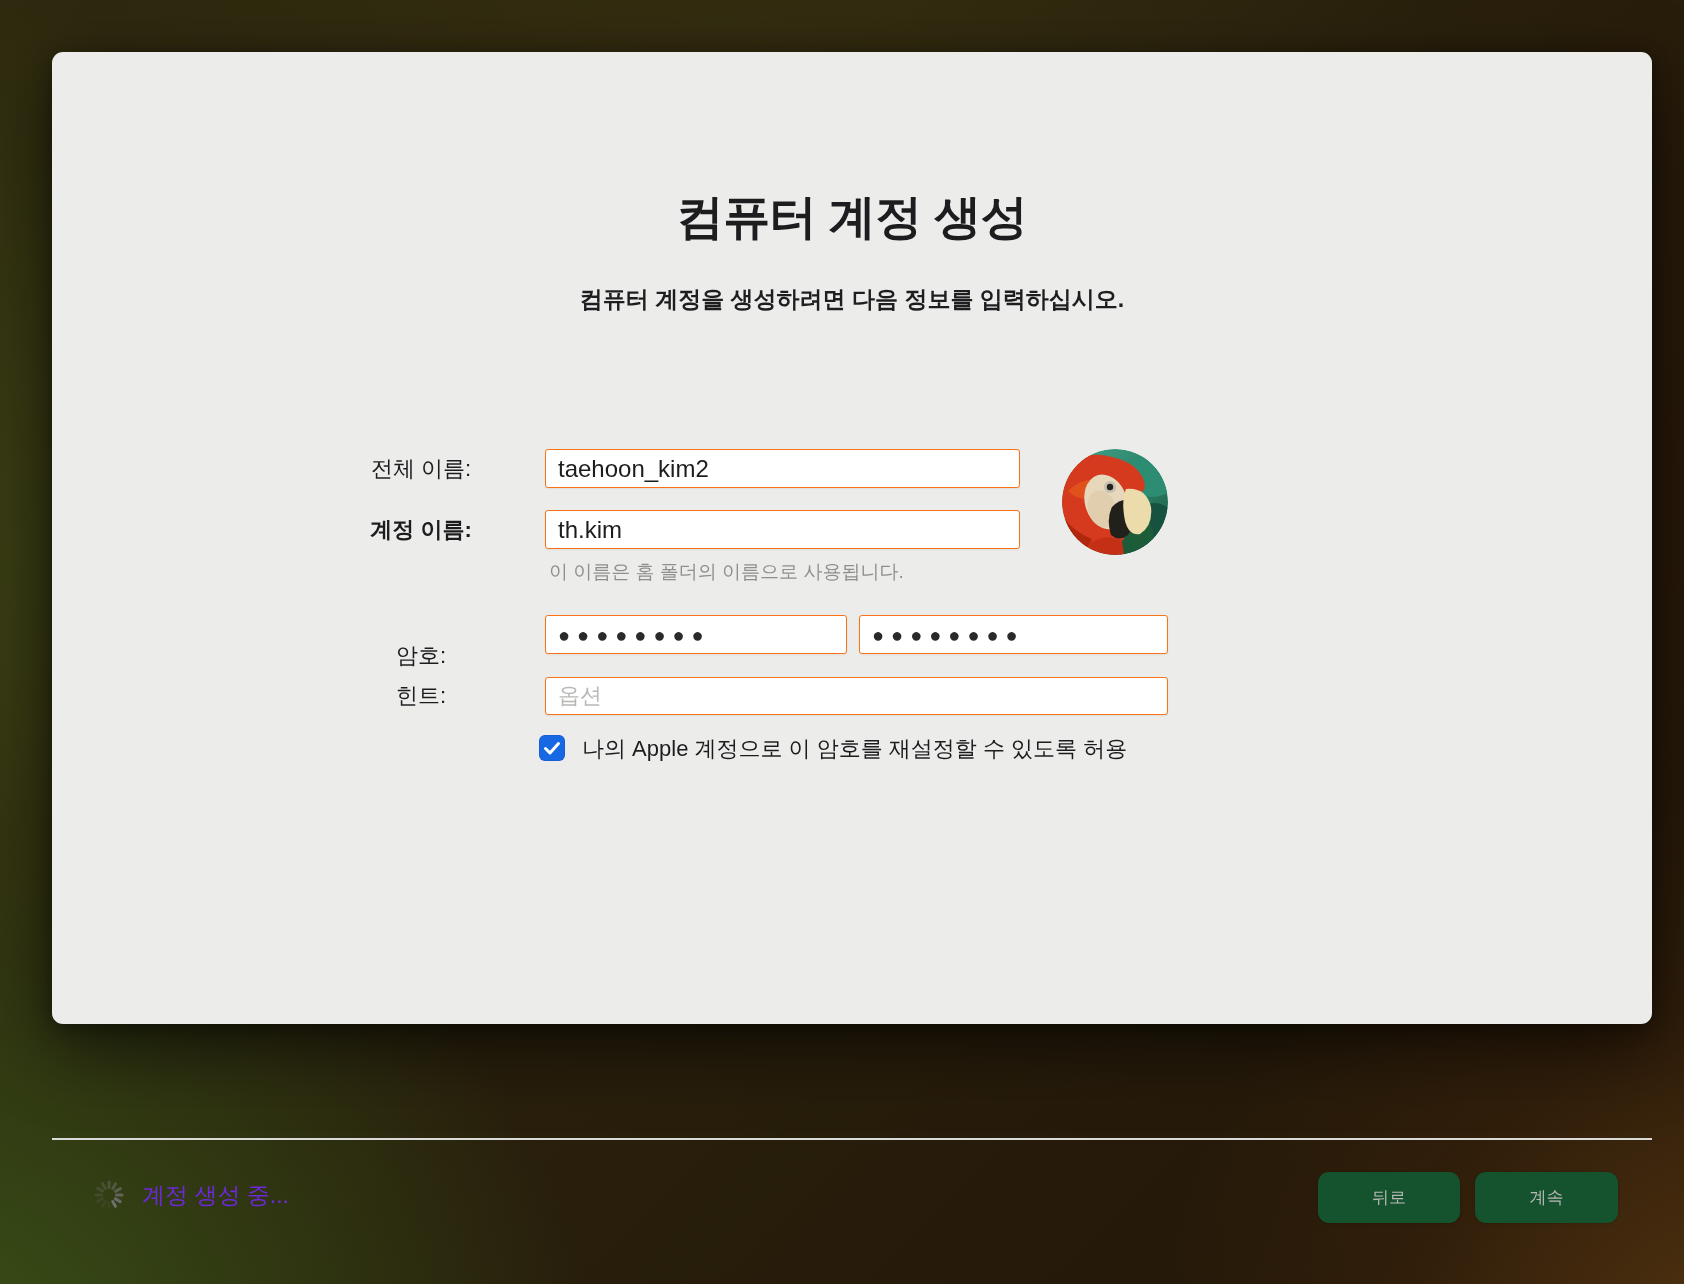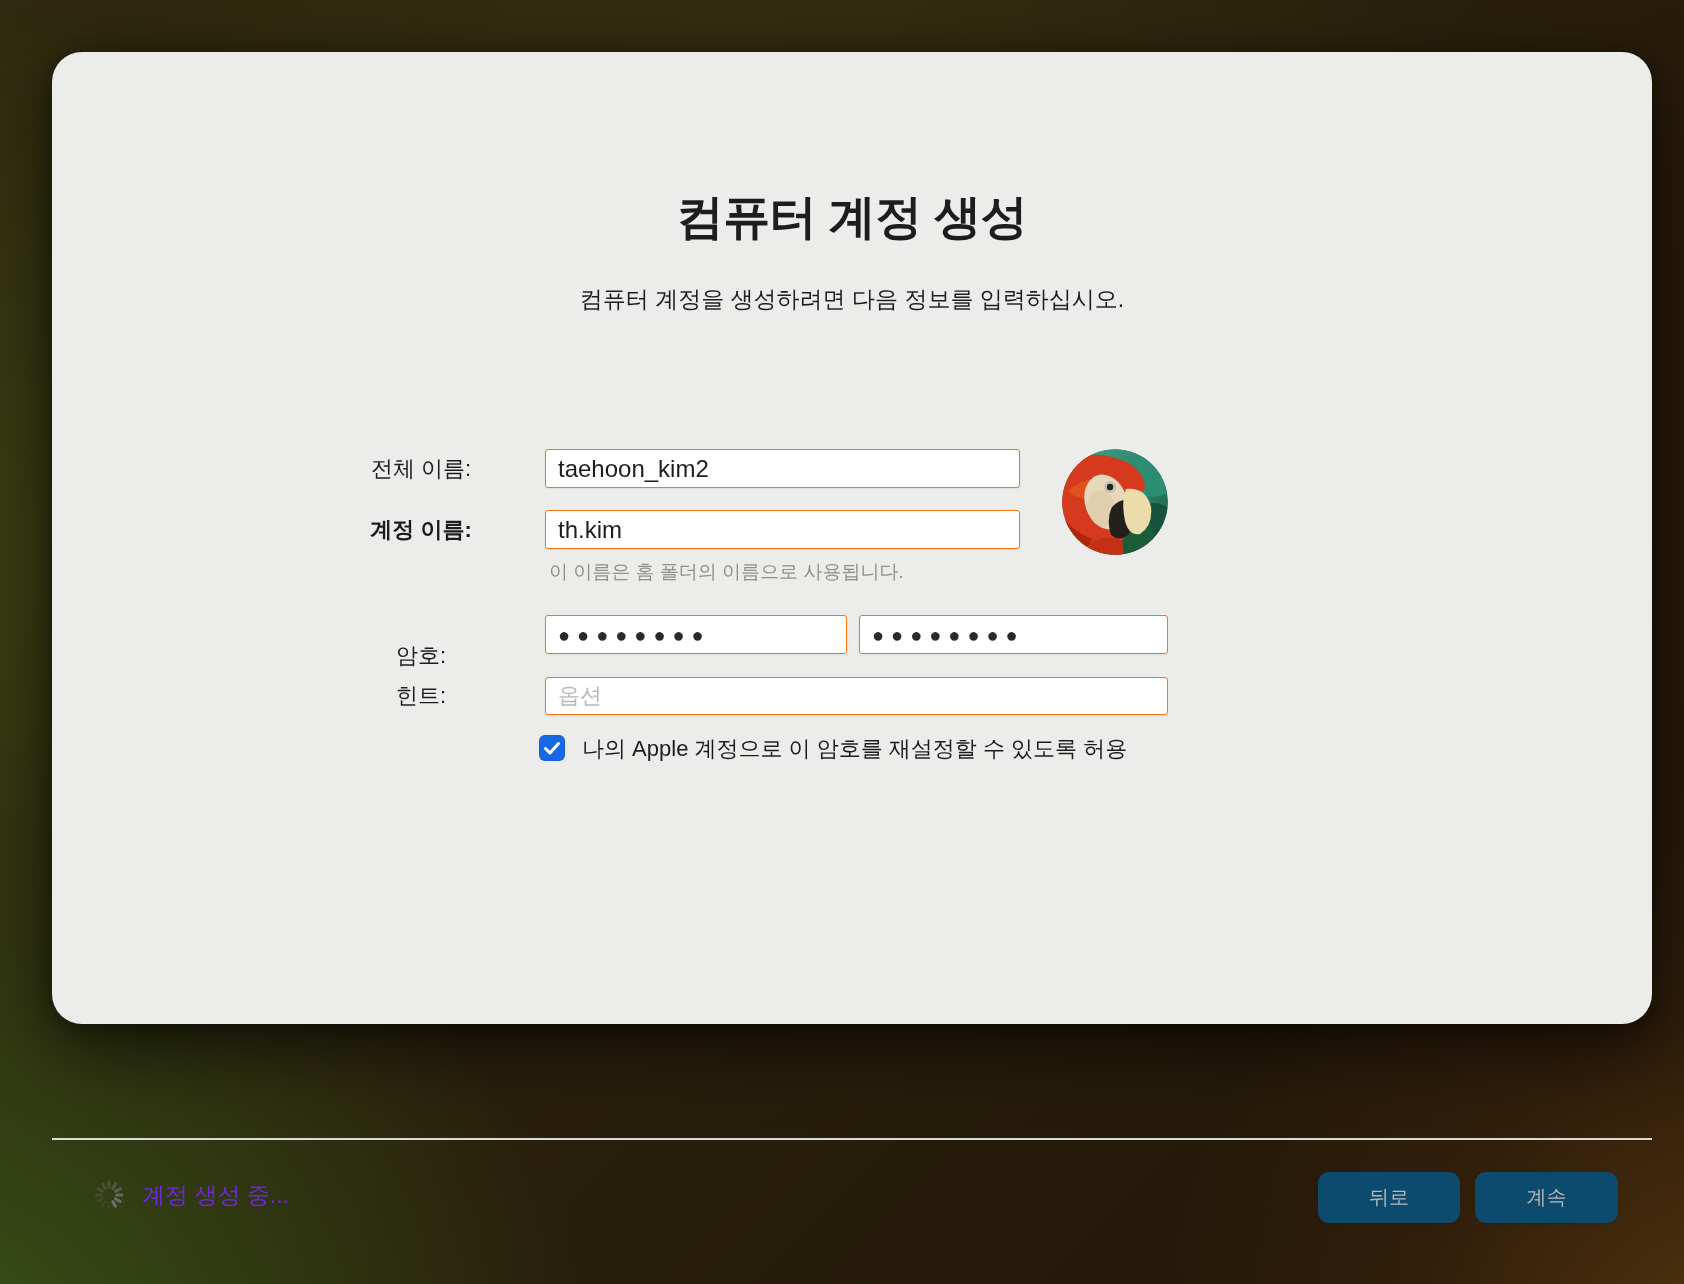--- a/index.html
+++ b/index.html
@@ -14,39 +14,39 @@
       radial-gradient(800px 800px at 104% 108%, rgba(92,58,18,0.9) 0%, rgba(60,36,12,0.5) 45%, rgba(0,0,0,0) 75%),
       radial-gradient(700px 900px at 106% 35%, rgba(40,24,8,0.95) 0%, rgba(0,0,0,0) 70%),
       linear-gradient(135deg, #2e290f 0%, #2a220d 40%, #231608 100%);
   }
 
   .window {
     position: absolute;
     left: 52px; top: 52px;
     width: 1600px; height: 972px;
     background: #ececeb;
-    border-radius: 30px;
+    border-radius: 11px;
     box-shadow: 0 25px 70px rgba(0,0,0,0.55), 0 4px 18px rgba(0,0,0,0.35);
   }
 
   .title {
     position: absolute;
     left: 0; right: 0; top: 134px;
     text-align: center;
     font-size: 47px;
     font-weight: 700;
     letter-spacing: -0.5px;
     color: #1d1d1f;
   }
   .subtitle {
     position: absolute;
     left: 0; right: 0; top: 232px;
     text-align: center;
     font-size: 23px;
-    font-weight: 400;
+    font-weight: 700;
     color: #1e1e20;
   }
 
   .field-label {
     position: absolute;
     left: 260px; width: 218px;
     text-align: center;
     font-size: 22px;
     color: #1c1c1e;
   }
@@ -128,24 +128,24 @@
     color: #6d28d9;
     white-space: nowrap;
   }
 
   .btn {
     position: absolute;
     top: 1120px;
     height: 51px;
     border: none;
     border-radius: 11px;
-    background: #0c4a6e;
+    background: #14532d;
     box-shadow: 0 0 0 0.5px rgba(0,0,0,0.05), 0 1px 3px rgba(0,0,0,0.10);
     font-family: "Liberation Sans", "DejaVu Sans", sans-serif;
-    font-size: 20px;
+    font-size: 17px;
     color: #b8b8b6;
   }
   .btn-back { left: 1266px; width: 142px; }
   .btn-continue { left: 1423px; width: 143px; }
 </style>
 </head>
 <body>
 
 <div class="window">
 

